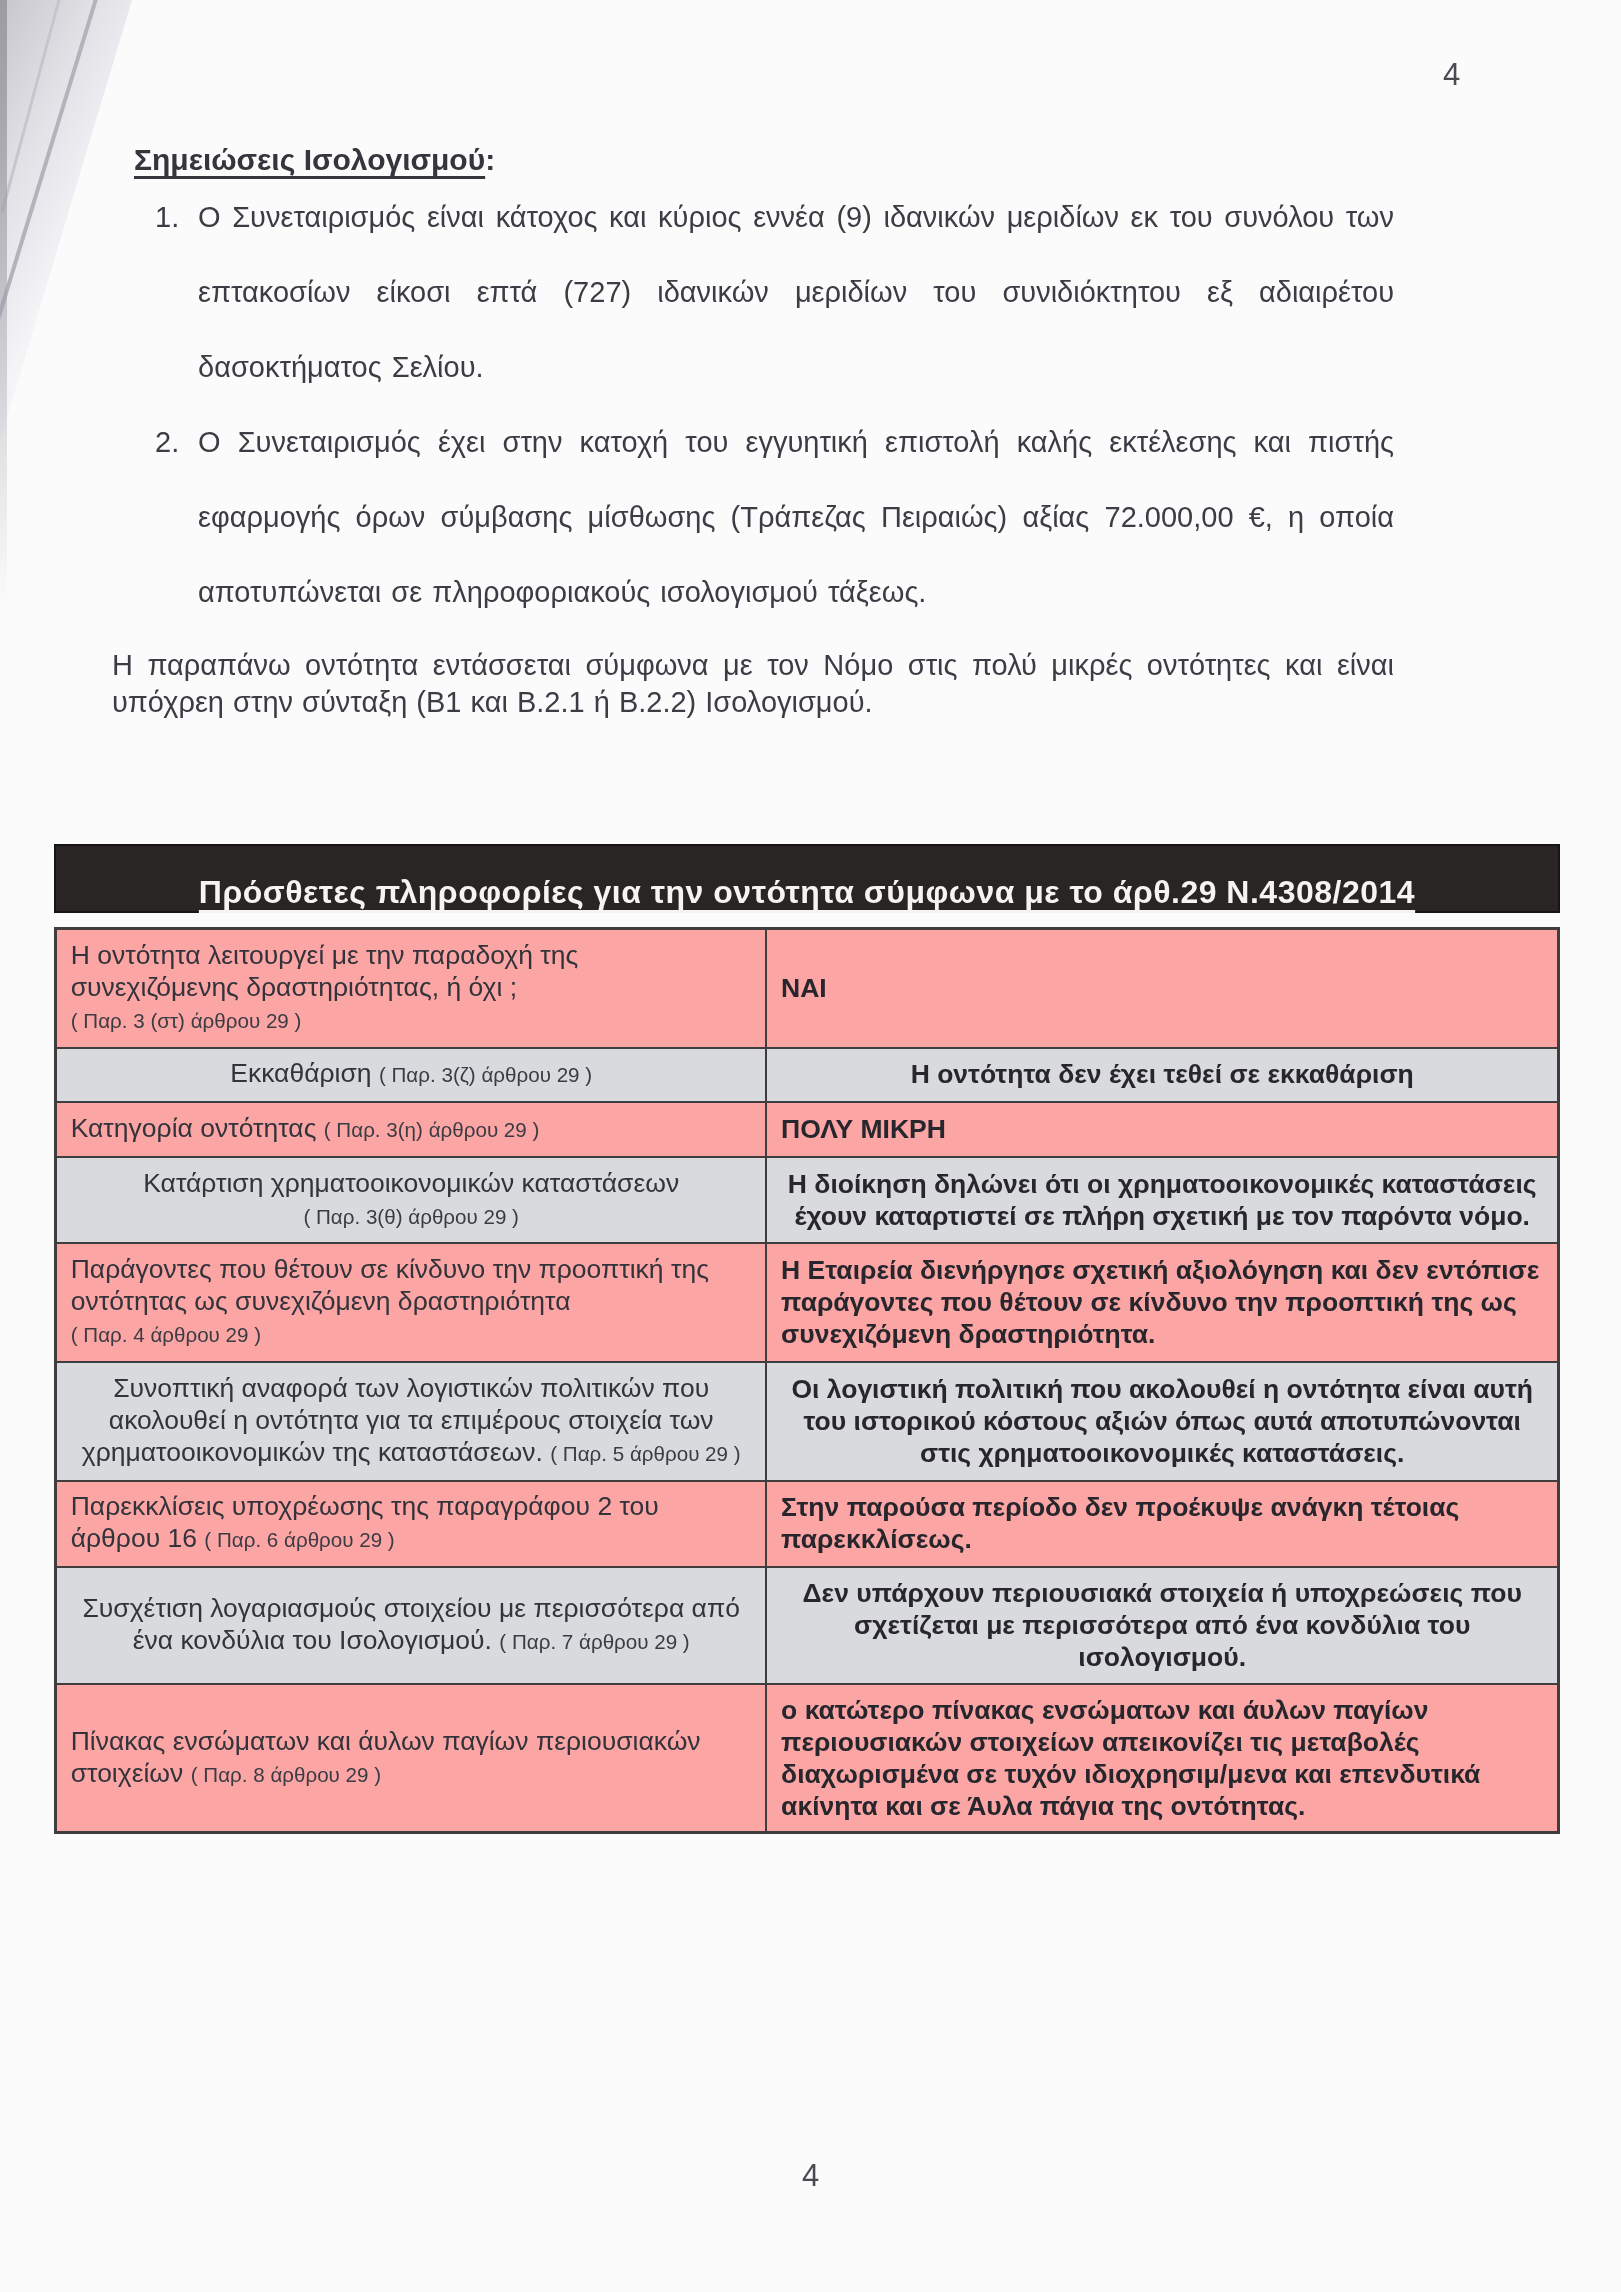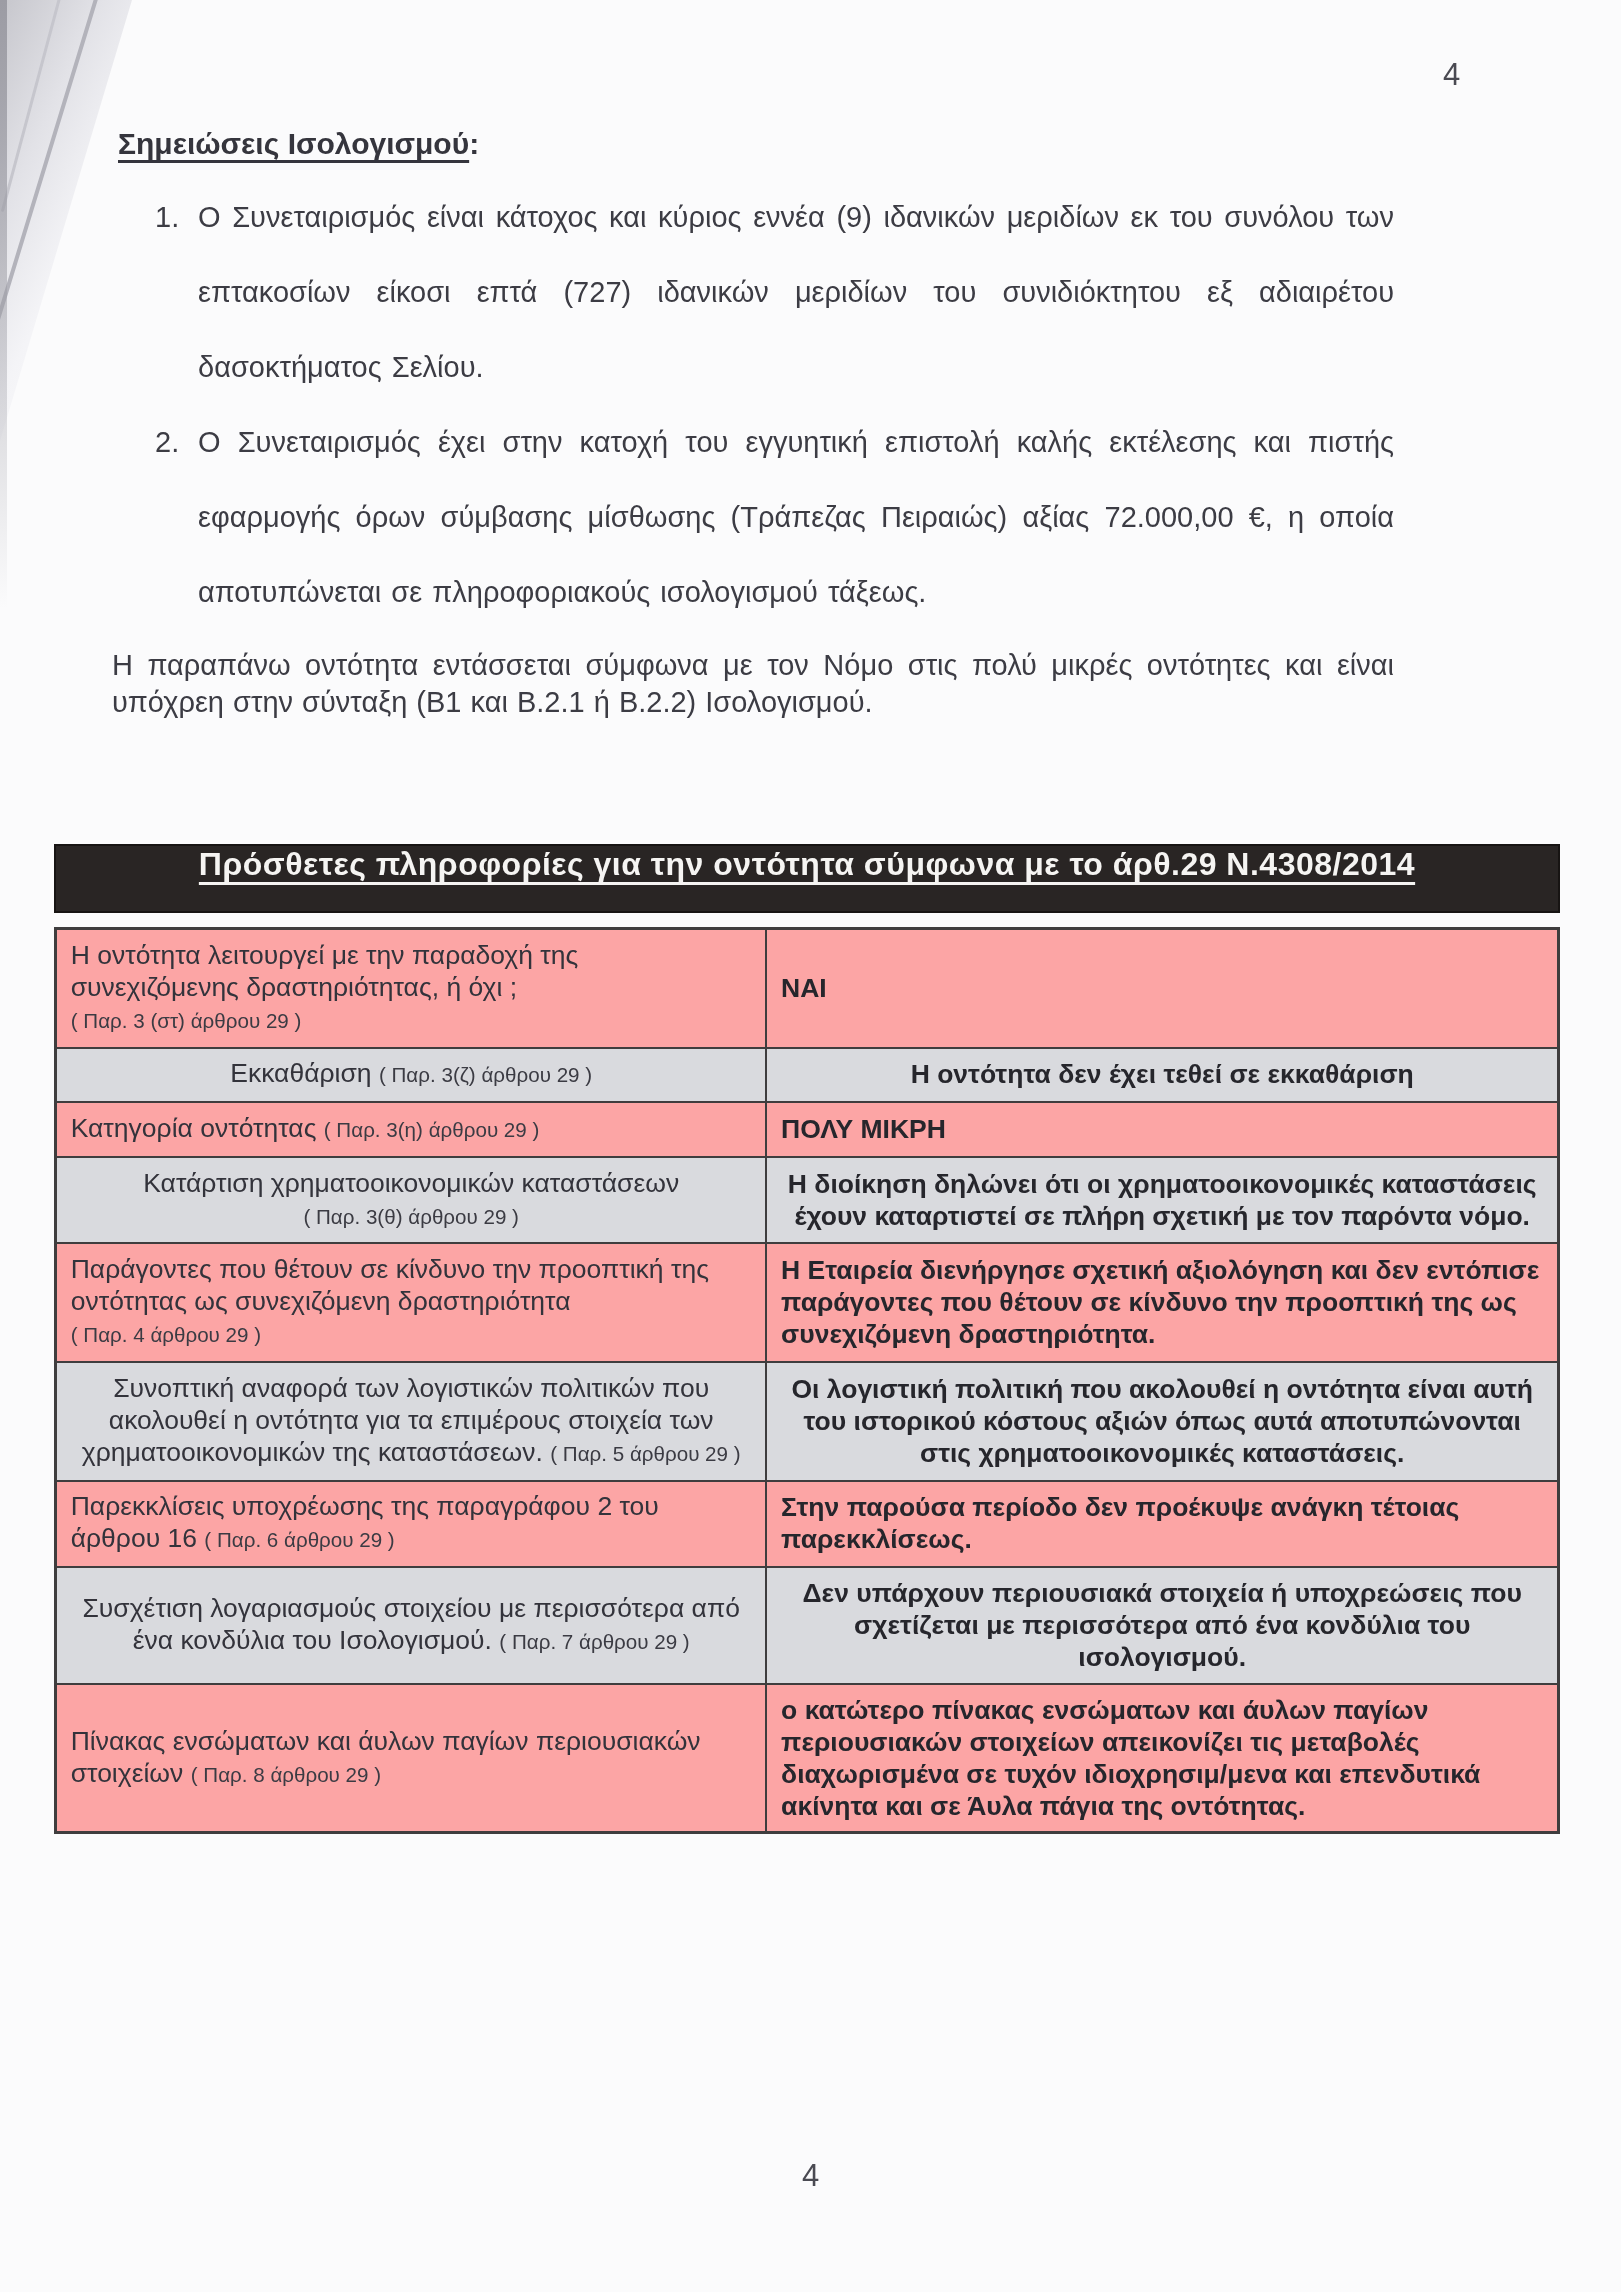--- a/index.html
+++ b/index.html
@@ -38,21 +38,21 @@
   .edge-strip{
     position:absolute;top:0;left:0;width:6.9px;height:608px;
     background:linear-gradient(#9c9ca4,rgba(255,255,255,0));
   }
   .page-num{position:absolute;font-size:31px;color:#4a4a52;}
   .page-num.top{top:57px;left:1443px;}
   .page-num.bottom{top:2158px;left:0;width:100%;text-align:center;}
 
   .heading{
     position:absolute;top:127px;left:118px;
-    font-size:30px;font-weight:bold;color:#35353d;margin:0;
+    font-size:30px;font-weight:bold;color:#35353d;margin:16px;
   }
   .heading .u{text-decoration:underline;text-decoration-thickness:2.5px;text-underline-offset:5.9px;}
 
   .notes-list{
     position:absolute;top:180px;left:155px;width:1239px;
     margin:0;padding:0;list-style:none;
     font-size:29px;line-height:75px;word-spacing:2px;
   }
   .notes-list li{display:flex;}
   .notes-list .num{flex:none;width:43px;}
@@ -61,21 +61,21 @@
   .intro{
     position:absolute;top:647px;left:112px;width:1282px;
     margin:0;font-size:29px;line-height:37px;text-align:justify;word-spacing:1px;
   }
 
   .band{
     position:absolute;top:844px;left:54px;width:1506px;height:69px;
     background:var(--header_bg);
     border:2.9px solid #171413;
     box-sizing:border-box;
-    display:flex;align-items:flex-start;justify-content:center;
+    display:flex;align-items:flex-end;justify-content:center;
   }
   .band .u{
     color:var(--header_text);font-size:32px;font-weight:bold;
     text-decoration:underline;text-decoration-thickness:2.5px;text-underline-offset:6.9px;
     letter-spacing:0.5px;
   }
 
   .info-table{
     position:absolute;top:927px;left:54px;width:1506px;
     border-collapse:collapse;

